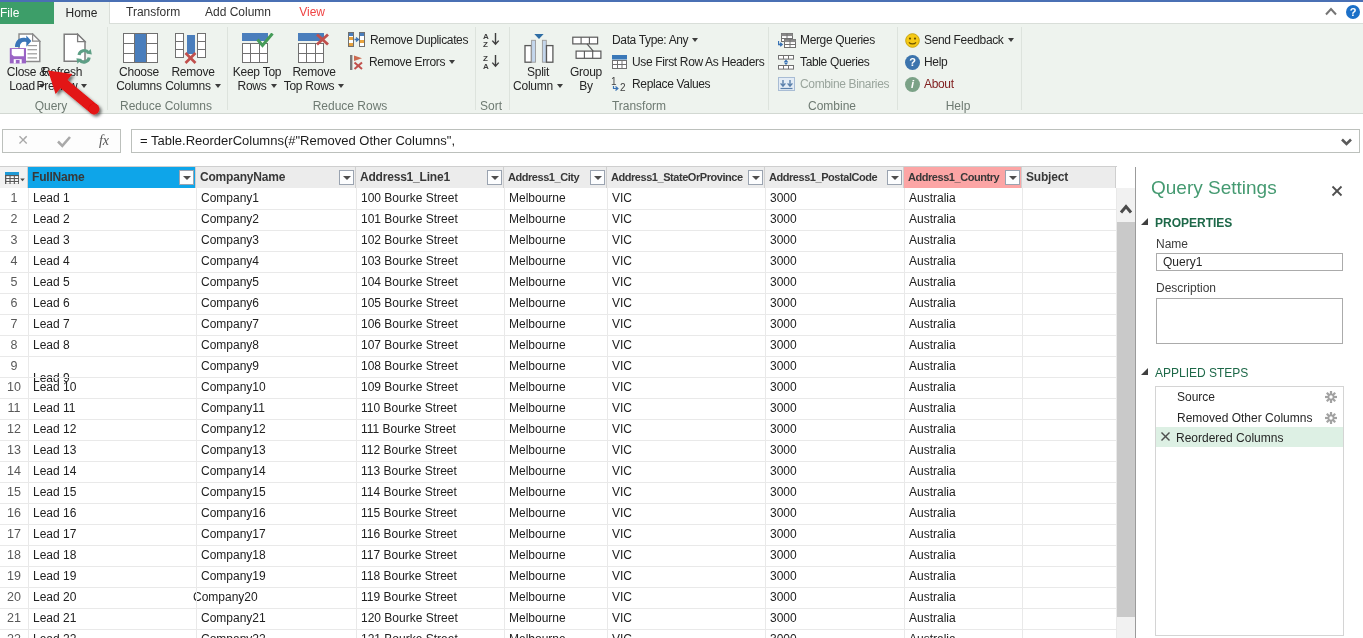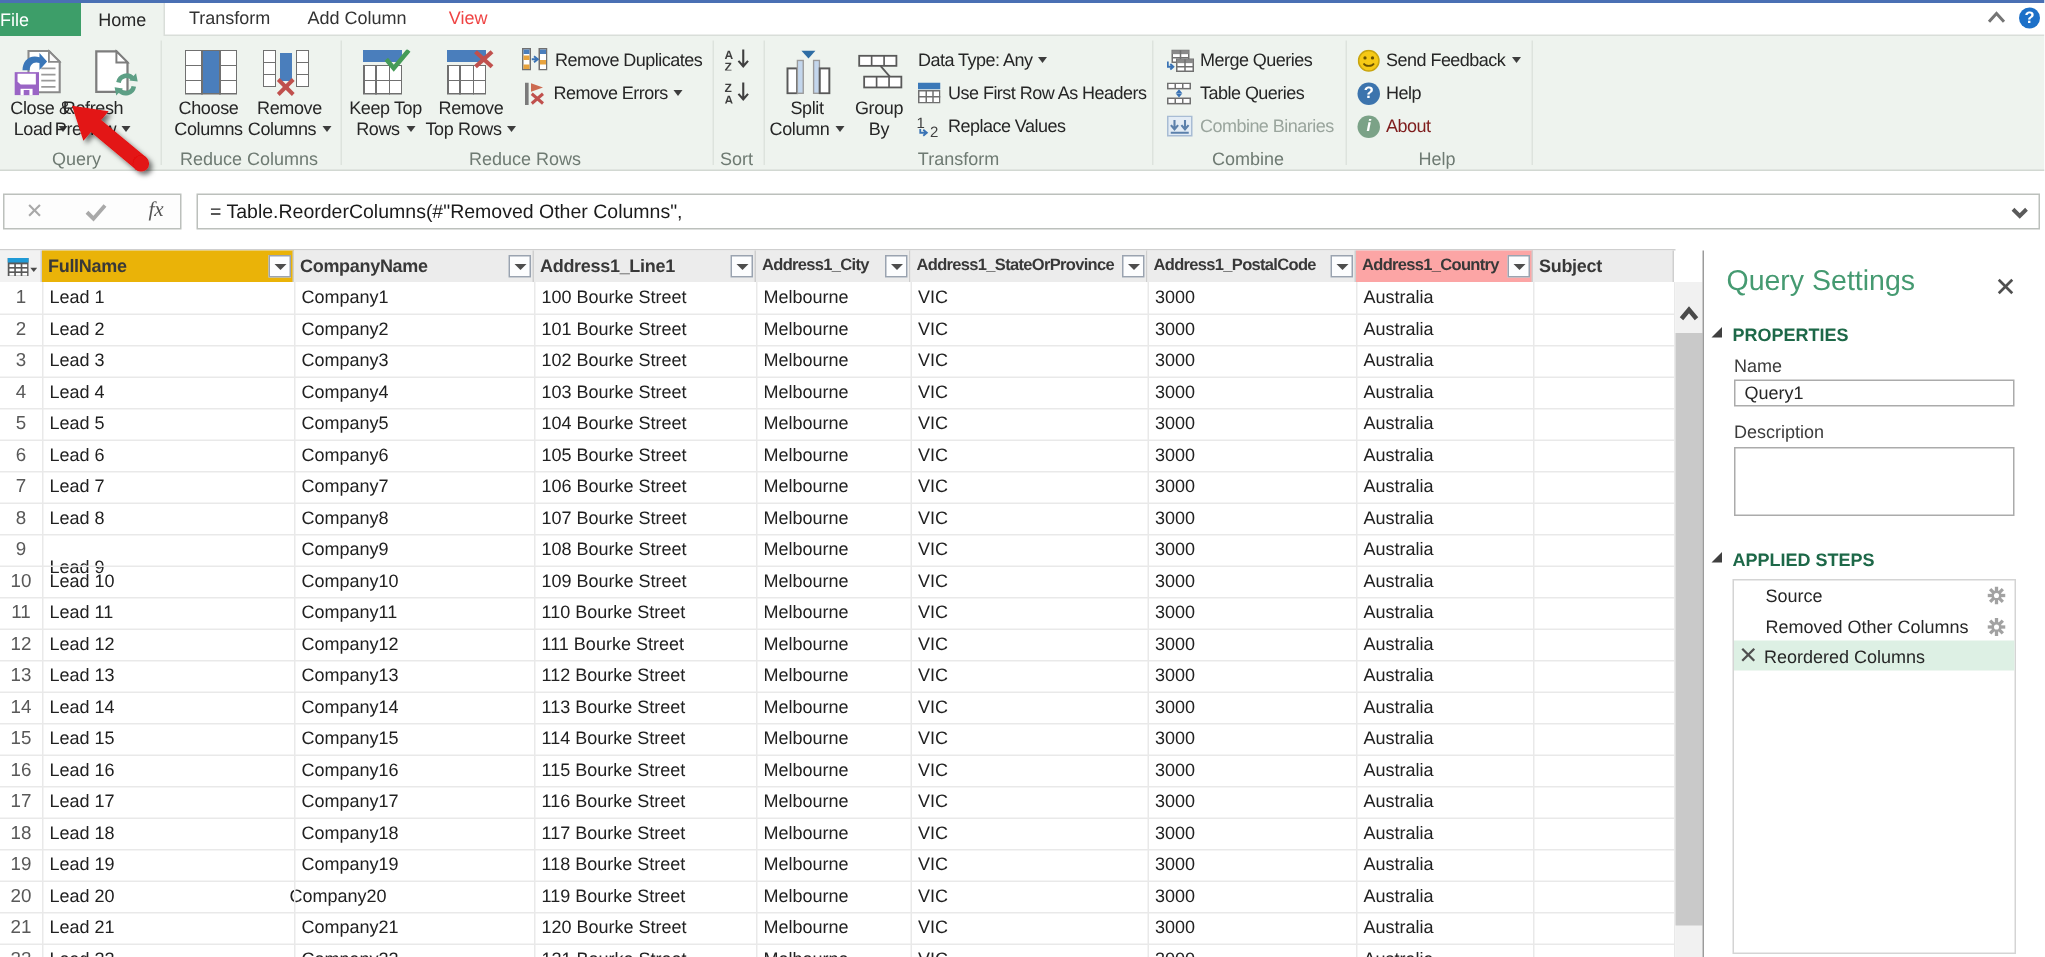--- a/index.html
+++ b/index.html
@@ -262,21 +262,21 @@
       <rect x="9.9" y="4.2" width="3.2" height="1.8"></rect>
 <rect x="1.3" y="7.1" width="3.2" height="1.8"></rect>
       <rect x="5.6" y="7.1" width="3.2" height="1.8"></rect>
       <rect x="9.9" y="7.1" width="3.2" height="1.8"></rect>
 <rect x="1.3" y="10" width="3.2" height="1.8"></rect>
       <rect x="5.6" y="10" width="3.2" height="1.8"></rect>
       <rect x="9.9" y="10" width="3.2" height="1.8"></rect>
 </g>
 <path d="M15.2 6.5 h4.6 l-2.3 2.8 z" fill="#4a4a4a"></path>
 </svg>
-<div class="hcell" style="left:28px;width:168px;background:#eab308">FullName</div>
+<div class="hcell" style="left:28px;width:168px;background:#0ea5e9">FullName</div>
 <div class="hcell" style="left:196px;width:160px;background:#ececec">CompanyName</div>
 <div class="hcell" style="left:356px;width:148px;background:#ececec">Address1_Line1</div>
 <div class="hcell hs" style="left:504px;width:103px;background:#ececec">Address1_City</div>
 <div class="hcell hs" style="left:607px;width:158px;background:#ececec">Address1_StateOrProvince</div>
 <div class="hcell hs" style="left:765px;width:139px;background:#ececec">Address1_PostalCode</div>
 <div class="hcell hs" style="left:904px;width:118px;background:#fca5a5">Address1_Country</div>
 <div class="hcell" style="left:1022px;width:94px;background:#ececec">Subject</div>
 <div class="fbtn" style="left:179px">
     <i></i>
   </div>
@@ -523,21 +523,21 @@
   </svg>
 <div class="a" style="left:1155px;top:216px;font-size:12px;font-weight:bold;color:#1d6848">PROPERTIES</div>
 <div class="a" style="left:1156px;top:237px;font-size:12px;color:#3c3c3c">Name</div>
 <div class="a" style="left:1156px;top:253px;width:187px;height:18px;background:#fff;border:1px solid #ababab"></div>
 <div class="a" style="left:1163px;top:255px;font-size:12px;color:#262626">Query1</div>
 <div class="a" style="left:1156px;top:281px;font-size:12px;color:#3c3c3c">Description</div>
 <div class="a" style="left:1156px;top:298px;width:187px;height:46px;background:#fff;border:1px solid #ababab"></div>
 <svg class="a" style="left:1140px;top:367px" width="9" height="9">
     <polygon points="8,1 8,8 1,8" fill="#404040"></polygon>
   </svg>
-<div class="a" style="left:1155px;top:366px;font-size:12px;font-weight:bold;color:#1d6848">APPLIED STEPS</div>
+<div class="a" style="left:1155px;top:366px;font-size:12px;font-weight:normal;color:#1d6848">APPLIED STEPS</div>
 <div class="a" style="left:1155px;top:386px;width:189px;height:250px;background:#fff;border:1px solid #d4d4d4"></div>
 <div class="a" style="left:1177px;top:390px;font-size:12px;color:#262626">Source</div>
 <div class="a" style="left:1177px;top:410.5px;font-size:12px;color:#262626">Removed Other Columns</div>
 <div class="a" style="left:1156px;top:427px;width:187px;height:19.5px;background:#ddf0e4"></div>
 <svg class="a" style="left:1160px;top:431px" width="11" height="11">
     <g stroke="#4f4f4f" stroke-width="1.5">
       <line x1="1.5" y1="1.5" x2="9.5" y2="9.5"></line>
       <line x1="9.5" y1="1.5" x2="1.5" y2="9.5"></line>
     </g>
   </svg>

